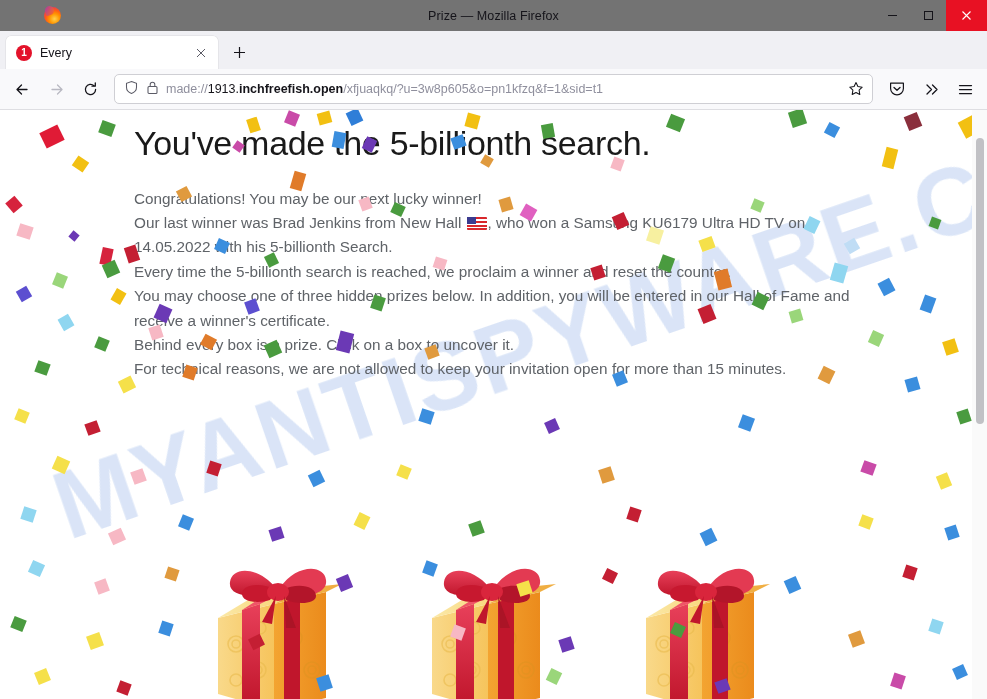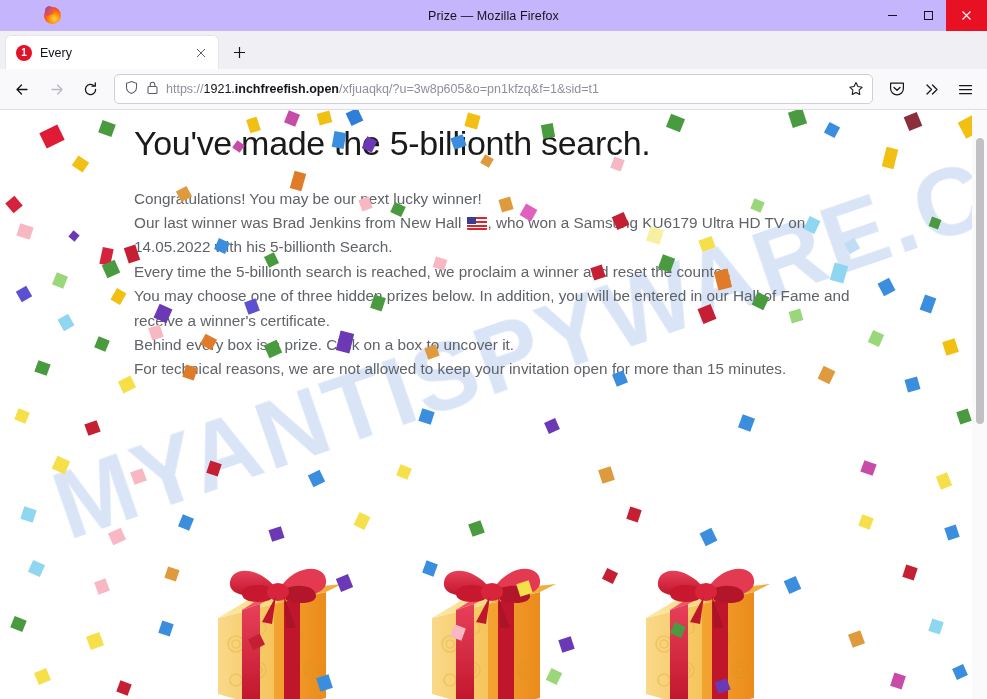--- a/index.html
+++ b/index.html
@@ -5,21 +5,21 @@
   * { box-sizing: border-box; margin: 0; padding: 0; }
   html, body {
     width: 987px; height: 699px;
     font-family: "Liberation Sans", sans-serif;
     overflow: hidden; background: #fff;
   }
   .window { width: 987px; height: 699px; position: relative; background: #f0f0f4; display: flex; flex-direction: column; }
 
   
   .titlebar {
-    height: 31px; background: #c4b5fd; display: flex; align-items: center;
+    height: 31px; background: #737373; display: flex; align-items: center;
     position: relative; flex: none; border-bottom: 0px solid #d8d8dc; padding-left: 36px;
   }
   .ff-logo { width: 19px; height: 19px; margin-left: 7px; position: relative; flex: none; }
   .ff-logo .o1 { position:absolute; inset:1px; border-radius:50%;
     background: radial-gradient(circle at 62% 70%, #ffd24c 0%, #ff9500 32%, #ff5b16 55%, #e8385c 78%, #b5389c 100%); }
   .ff-logo .o2 { position:absolute; left:2px; top:0px; width:9px; height:9px; border-radius:50% 50% 50% 10%;
     background: linear-gradient(140deg,#a33ba8,#ff6a1f); transform: rotate(-20deg); }
   .title-text {
     position: absolute; left: 0; right: 0; text-align: center;
     font-size: 12.5px; color: #15141a; letter-spacing: .1px;
@@ -160,21 +160,21 @@
         <svg width="15" height="15" viewBox="0 0 15 15">
             <path d="M7.5 1.6l5 1.7v4c0 3.1-2.1 5.2-5 6.1-2.9-.9-5-3-5-6.1v-4z" fill="none" stroke="#5b5b66" stroke-width="1.05"></path>
           </svg>
       </span>
       <span>
         <svg width="13" height="15" viewBox="0 0 13 15">
             <rect x="2" y="6.4" width="9" height="7" rx="1" fill="none" stroke="#5b5b66" stroke-width="1.05"></rect>
             <path d="M4.2 6.4V4.6a2.3 2.3 0 0 1 4.6 0v1.8" fill="none" stroke="#5b5b66" stroke-width="1.05"></path>
           </svg>
       </span>
-      <span class="url-text"><span>https://</span><span class="dom">1921.</span><span class="host">inchfreefish.open</span><span>/xfjuaqkq/?u=3w8p605&amp;o=pn1kfzq&amp;f=1&amp;sid=t1</span></span>
+      <span class="url-text"><span>made://</span><span class="dom">1913.</span><span class="host">inchfreefish.open</span><span>/xfjuaqkq/?u=3w8p605&amp;o=pn1kfzq&amp;f=1&amp;sid=t1</span></span>
       <span class="star-btn">
         <svg width="16" height="16" viewBox="0 0 16 16">
             <path d="M8 1.6l1.9 4 4.3.6-3.1 3 .7 4.3L8 11.5l-3.8 2 .7-4.3-3.1-3 4.3-.6z" fill="none" stroke="#15141a" stroke-width="1.05" stroke-linejoin="round"></path>
           </svg>
       </span>
     </div>
 
     <div class="navbtn">
       <svg width="18" height="18" viewBox="0 0 18 18">
           <path d="M2.6 3.2h12.8v5.2c0 3.6-2.9 6.4-6.4 6.4S2.6 12 2.6 8.4z" fill="none" stroke="#15141a" stroke-width="1.2" stroke-linejoin="round"></path>

